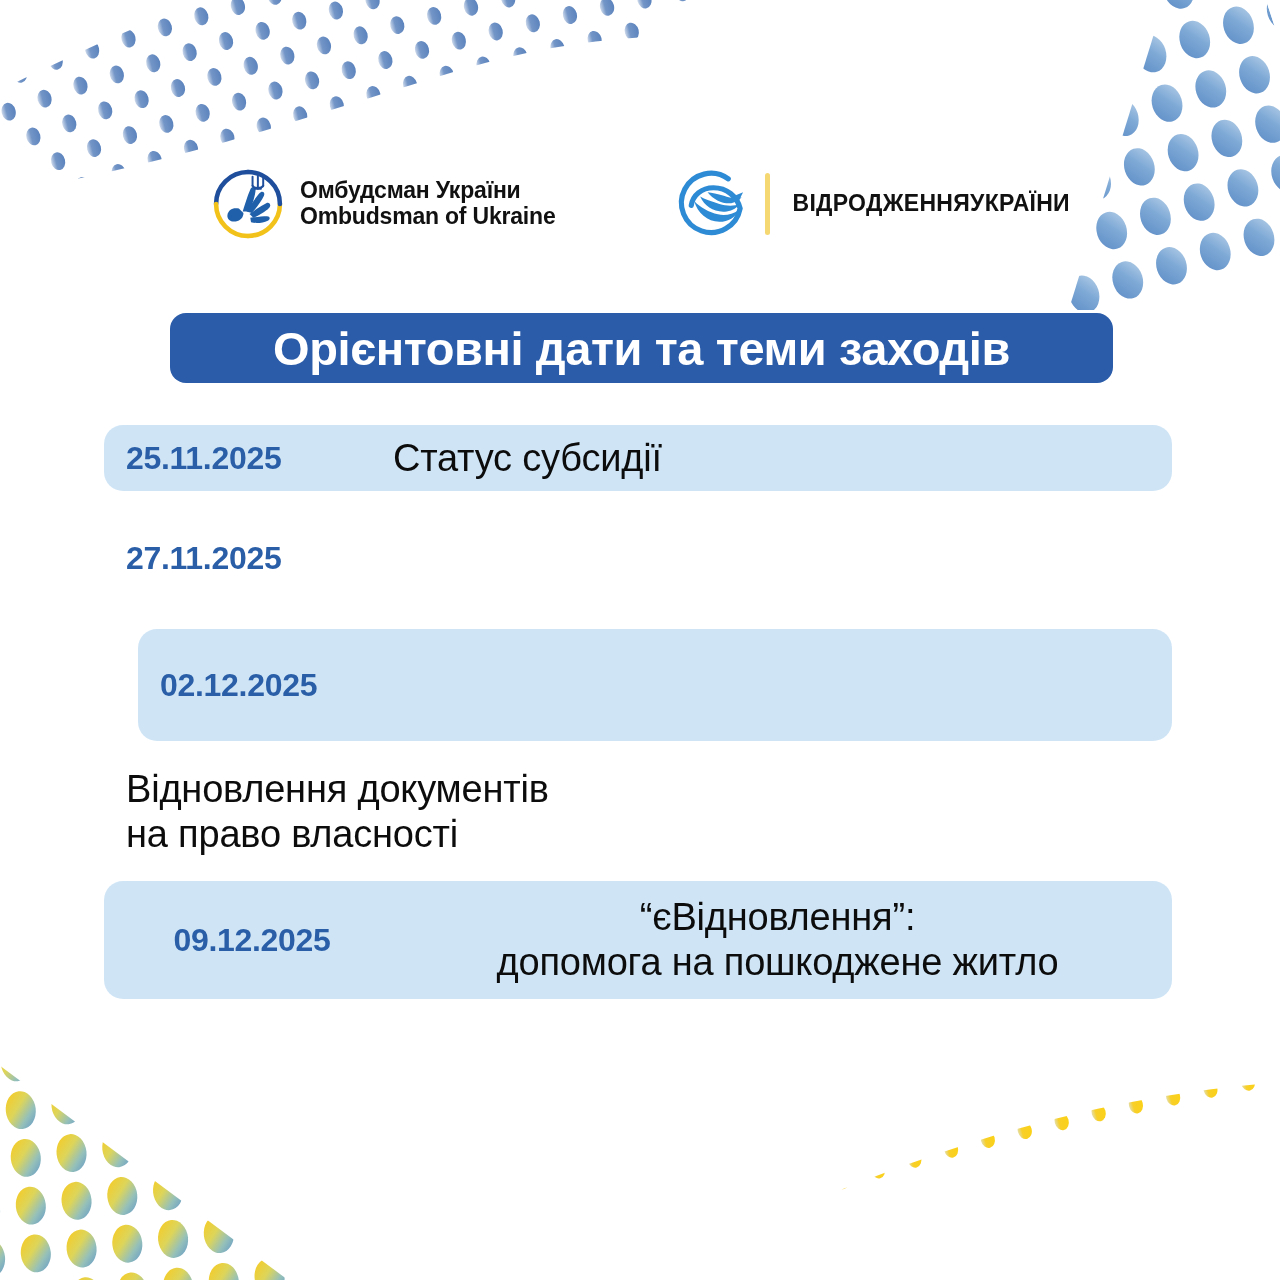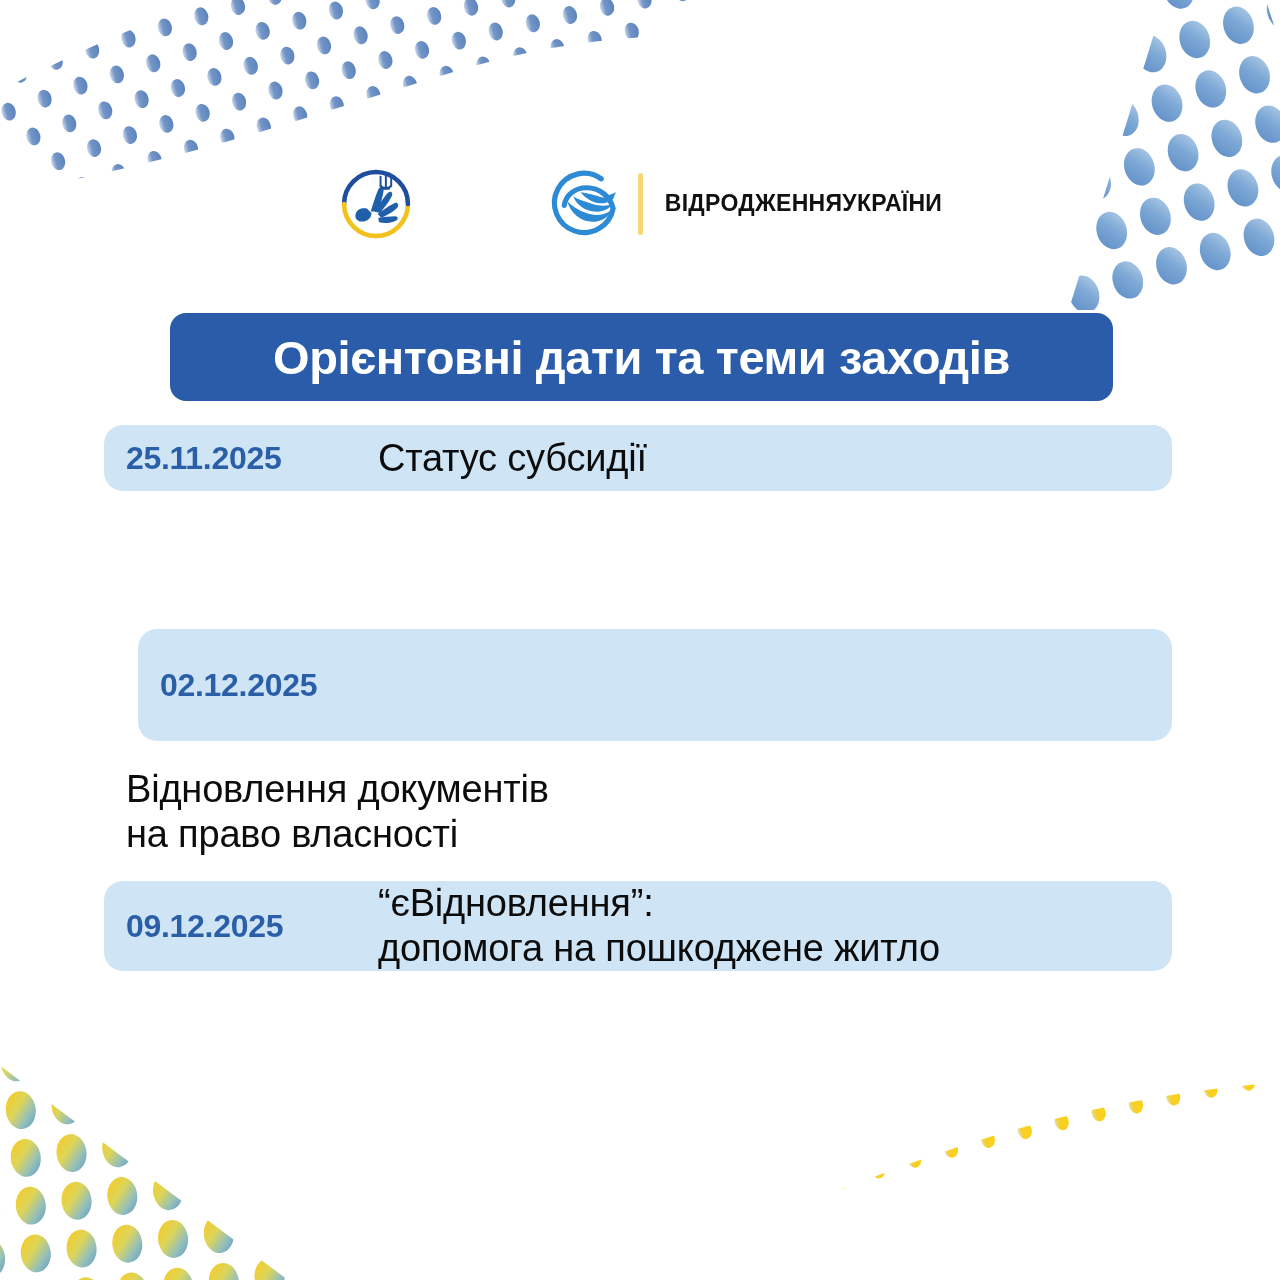--- a/index.html
+++ b/index.html
@@ -26,40 +26,40 @@
   .omb-text{display:flex;flex-direction:column;justify-content:center;line-height:1.12;}
   .omb-text .l1{font-size:23px;font-weight:700;color:#111111;letter-spacing:-0.2px;white-space:nowrap;}
   .omb-text .l2{font-size:23px;font-weight:700;color:#111111;letter-spacing:-0.2px;white-space:nowrap;}
 
   .vid-mark{width:74px;height:74px;flex:0 0 auto;}
   .vid-div{width:5px;height:62px;border-radius:3px;background:#f6d873;margin:0 22px 0 16px;flex:0 0 auto;}
   .vid-text{display:flex;flex-direction:row;justify-content:center;line-height:1.1;}
   .vid-text .l1,.vid-text .l2{font-size:23px;font-weight:700;color:#111111;letter-spacing:0.3px;white-space:nowrap;}
 
   
-  .banner{position:absolute;left:170px;top:313px;width:943px;height:88px;
+  .banner{position:absolute;left:170px;top:313px;width:943px;height:70px;
           background:#2a5caa;border-radius:16px;
           display:flex;align-items:center;justify-content:center;}
   .banner-title{color:#ffffff;font-size:47px;font-weight:700;letter-spacing:-0.4px;white-space:nowrap;}
 
   
   .rows{position:absolute;left:104px;top:425px;width:1068px;}
   .row{display:flex;align-items:center;border-radius:19px;box-sizing:border-box;
-       padding:0 10px 0 22px;min-height:66px;}
+       padding:0 10px 0 22px;min-height:66px;gap:15px;}
   .row.shaded{background:#cfe5f6;}
   .row .date{flex:0 0 auto;width:252px;font-size:32px;font-weight:700;
              color:#2a5fa8;letter-spacing:-0.3px;white-space:nowrap;}
   .row .topic{flex:1 1 auto;font-size:38px;font-weight:400;color:#0c0c0c;
               line-height:1.18;letter-spacing:-0.2px;white-space:pre-line;}
 
   #row-0{height:66px;}
   #row-1{height:110px;margin-top:12px;}
   #row-2{height:112px;margin-top:16px;margin-left:34px;}
   #row-3{height:110px;margin-top:16px;}
-  #row-4{height:90px;margin-top:14px;}
+  #row-4{height:118px;margin-top:14px;text-align:center;}
 </style>
 </head>
 <body>
 
 <div class="canvas">
 
   <svg class="deco" id="deco-top-left" viewBox="0 0 760 260" preserveAspectRatio="none">
     <defs>
       <linearGradient id="gTL" x1="0" y1="0" x2="1" y2="0">
         <stop offset="0" stop-color="#5b83bd" stop-opacity="0.30"></stop>
@@ -545,20 +545,24 @@
         </g>
 
         <g stroke="#1f4f9c" stroke-width="2.6" fill="none" stroke-linecap="round">
           <path d="M63 10 L63 30"></path>
           <path d="M56 14 L56 26"></path>
           <path d="M70 14 L70 26"></path>
           <path d="M56 26 C58 30 68 30 70 26"></path>
           <path d="M59 30 L67 30"></path>
         </g>
       </svg>
+      <div class="omb-text">
+        <span class="l1">Омбудсман України</span>
+        <span class="l2">Ombudsman of Ukraine</span>
+      </div>
     </div>
 
     <div class="logo-block">
       <svg class="vid-mark" viewBox="0 0 100 100">
         <path d="M72 16 A40 40 0 1 0 88 56 C84 40 70 28 52 28 C36 28 24 38 22 52" fill="none" stroke="#2d8ad4" stroke-width="7" stroke-linecap="round"></path>
         <g fill="#2d8ad4">
           <path d="M26 46 C30 62 44 74 60 74 C72 74 82 68 86 58 C78 64 68 66 58 64 C46 61 34 55 26 46 Z"></path>
           <path d="M34 40 C40 54 54 62 70 60 C78 59 84 55 88 50 C80 53 70 53 60 50 C49 46 40 44 34 40 Z"></path>
           <path d="M44 34 C52 44 64 50 76 49 C82 48 87 45 90 41 C83 43 74 42 66 39 C57 36 50 35 44 34 Z"></path>
           <path d="M78 40 L92 34 L86 46 Z"></path>
@@ -577,20 +581,21 @@
   </div>
 
   <div class="rows">
 
     <div class="row shaded" id="row-0">
       <span class="date">25.11.2025</span>
       <span class="topic">Статус субсидії</span>
     </div>
 
     <div class="row" id="row-1">
+      <span class="date">27.11.2025</span>
     </div>
 
     <div class="row shaded" id="row-2">
       <span class="date">02.12.2025</span>
     </div>
 
     <div class="row" id="row-3">
       <span class="topic">Відновлення документів
 на право власності</span>
     </div>

